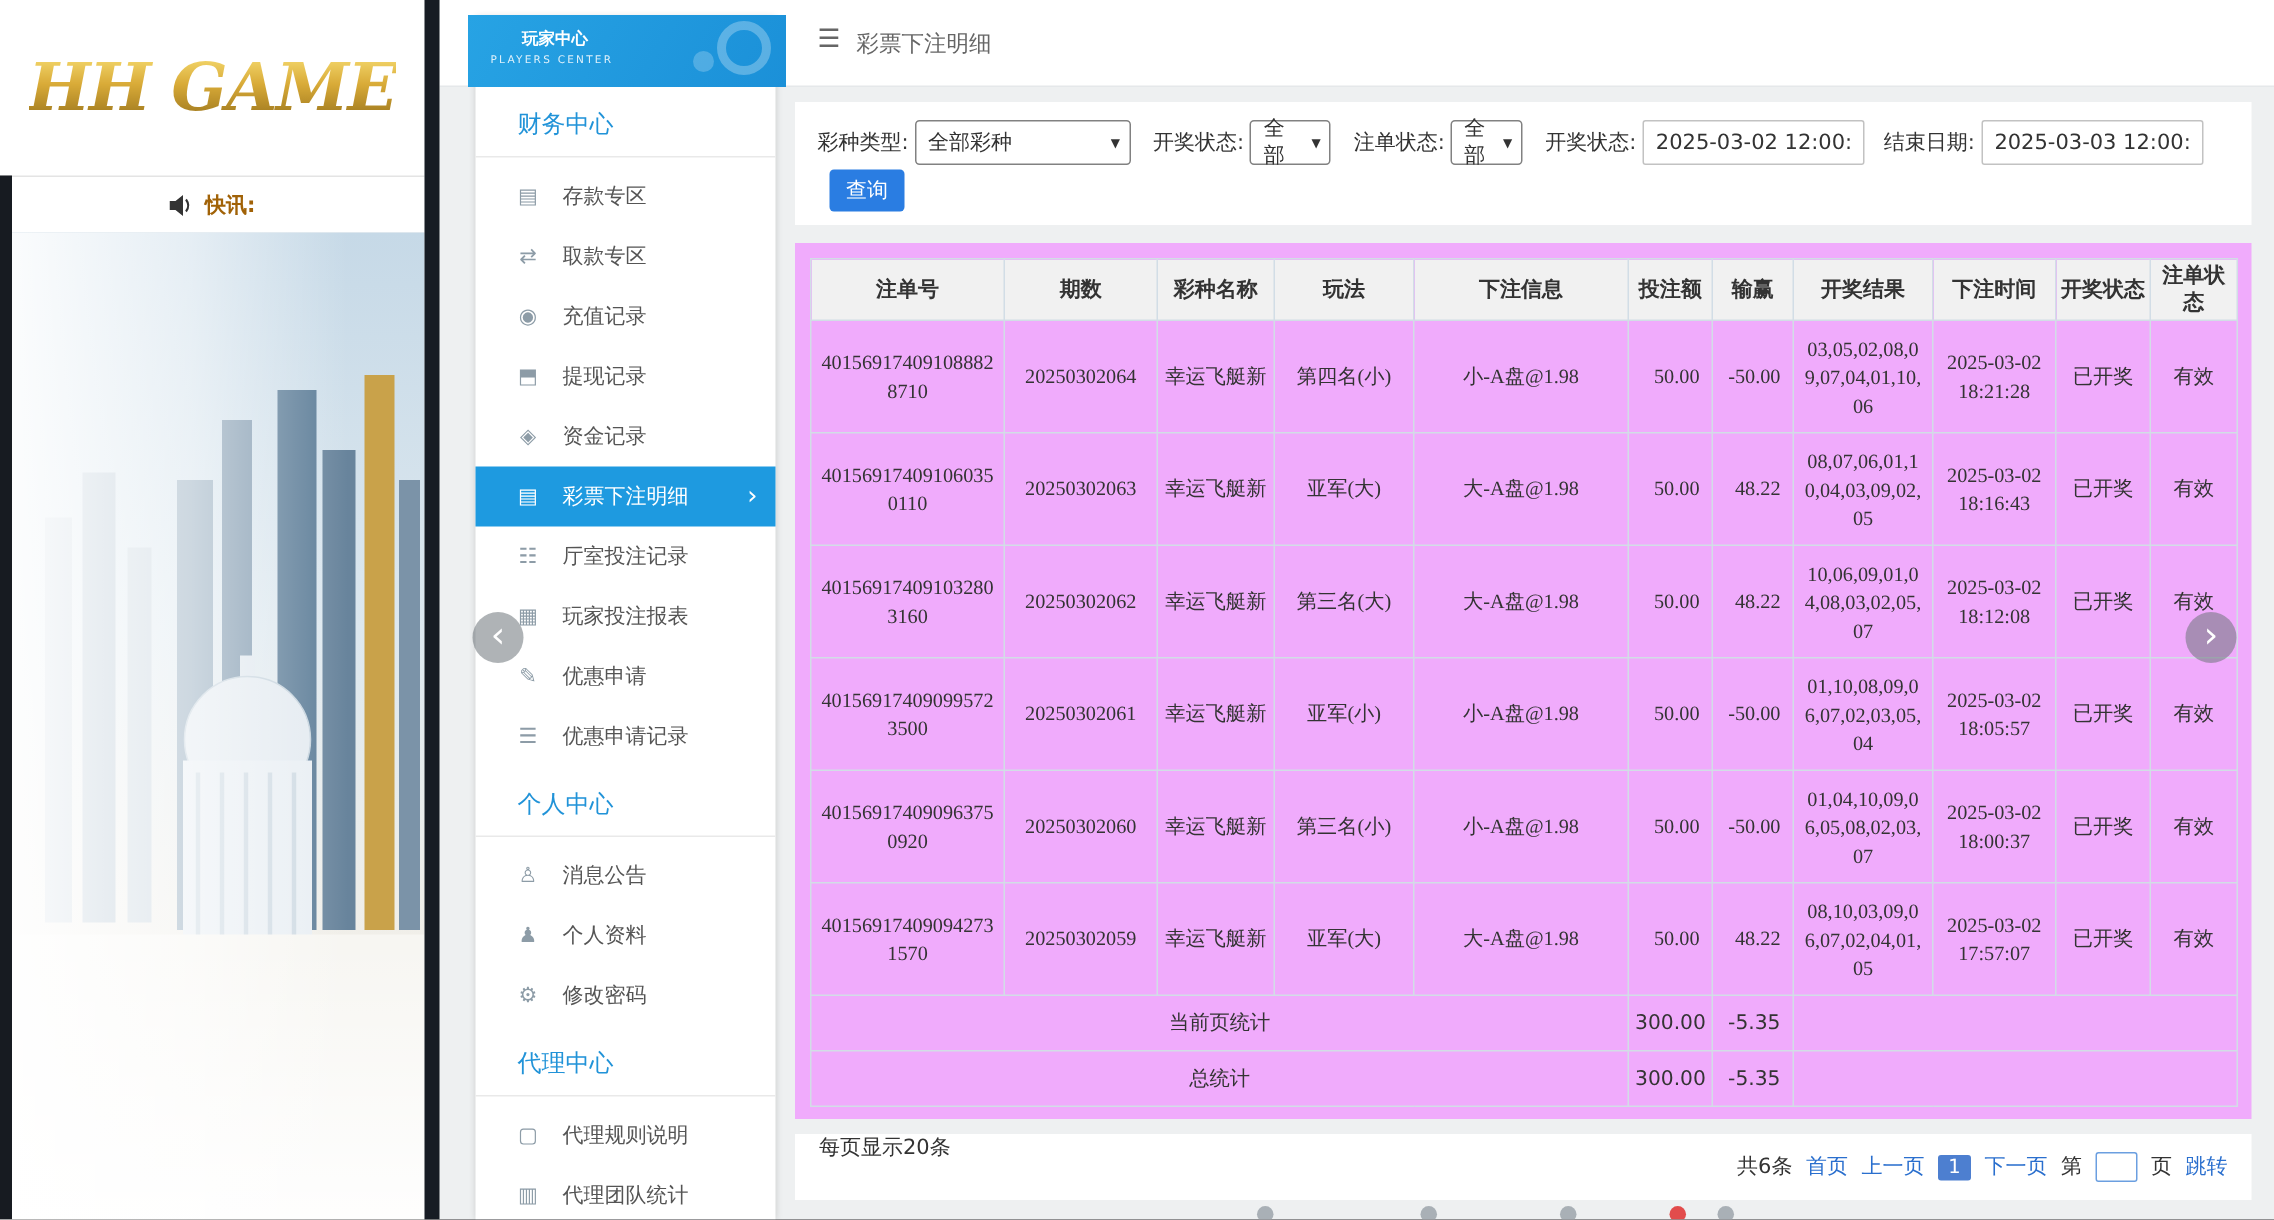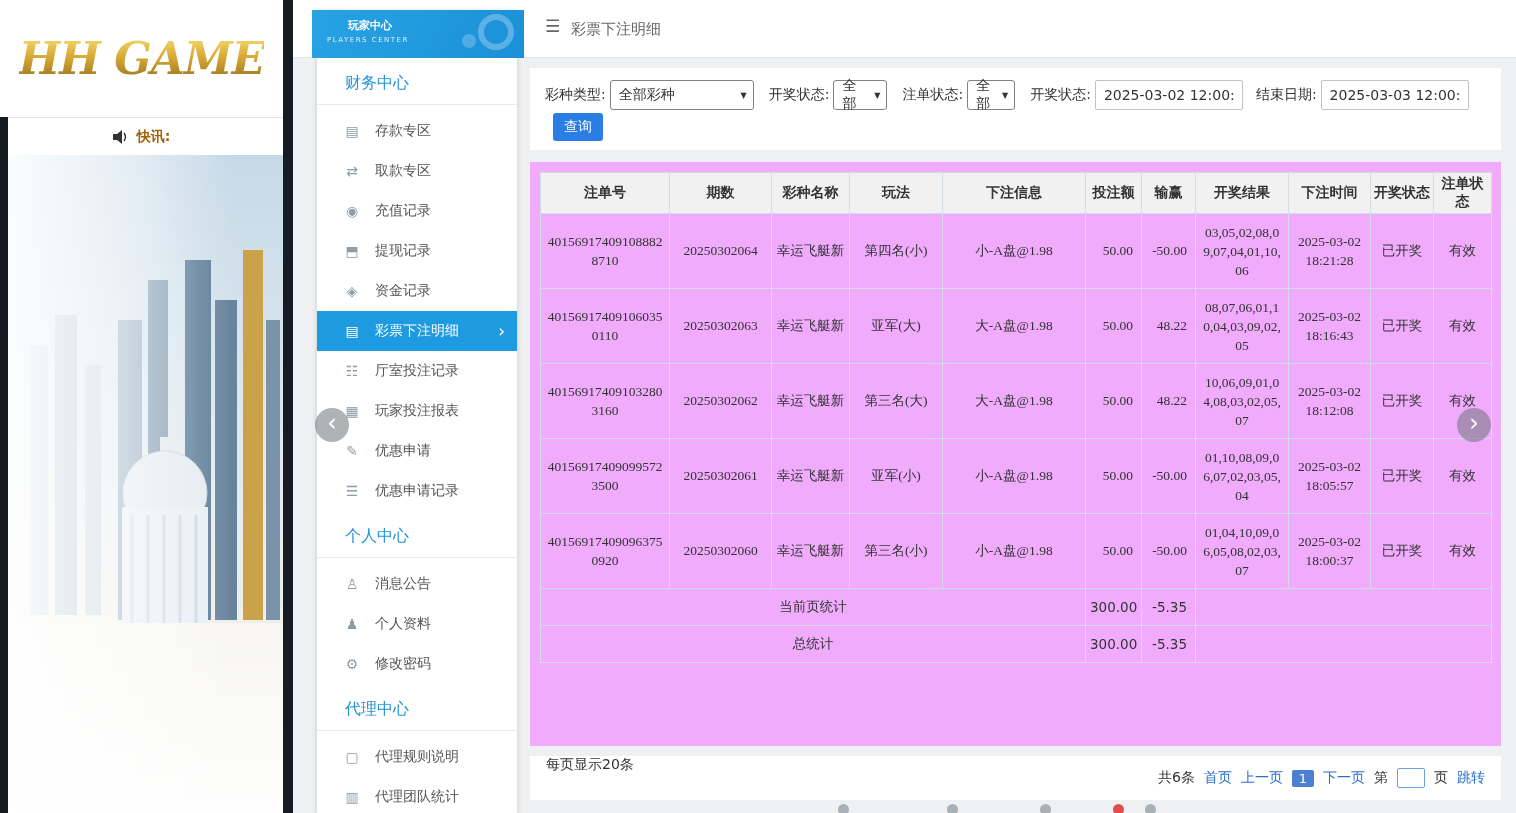--- a/index.html
+++ b/index.html
@@ -335,20 +335,33 @@
                 <td class="c2">幸运飞艇新</td>
                 <td class="c3">第三名(小)</td>
                 <td class="c4">小-A盘@1.98</td>
                 <td class="c5 align-right">50.00</td>
                 <td class="c6 align-right">-50.00</td>
                 <td class="c7">01,04,10,09,06,05,08,02,03,07</td>
                 <td class="c8">2025-03-02 18:00:37</td>
                 <td class="c9">已开奖</td>
                 <td class="c10">有效</td>
               </tr>
+              <tr class="data-row">
+                <td class="c0">401569174090942731570</td>
+                <td class="c1">20250302059</td>
+                <td class="c2">幸运飞艇新</td>
+                <td class="c3">亚军(大)</td>
+                <td class="c4">大-A盘@1.98</td>
+                <td class="c5 align-right">50.00</td>
+                <td class="c6 align-right">48.22</td>
+                <td class="c7">08,10,03,09,06,07,02,04,01,05</td>
+                <td class="c8">2025-03-02 17:57:07</td>
+                <td class="c9">已开奖</td>
+                <td class="c10">有效</td>
+              </tr>
               <tr class="summary-row">
                 <td class="sum-label" colspan="5">当前页统计</td>
                 <td class="align-right">300.00</td>
                 <td class="align-right">-5.35</td>
                 <td colspan="4"></td>
               </tr>
               <tr class="summary-row">
                 <td class="sum-label" colspan="5">总统计</td>
                 <td class="align-right">300.00</td>
                 <td class="align-right">-5.35</td>

